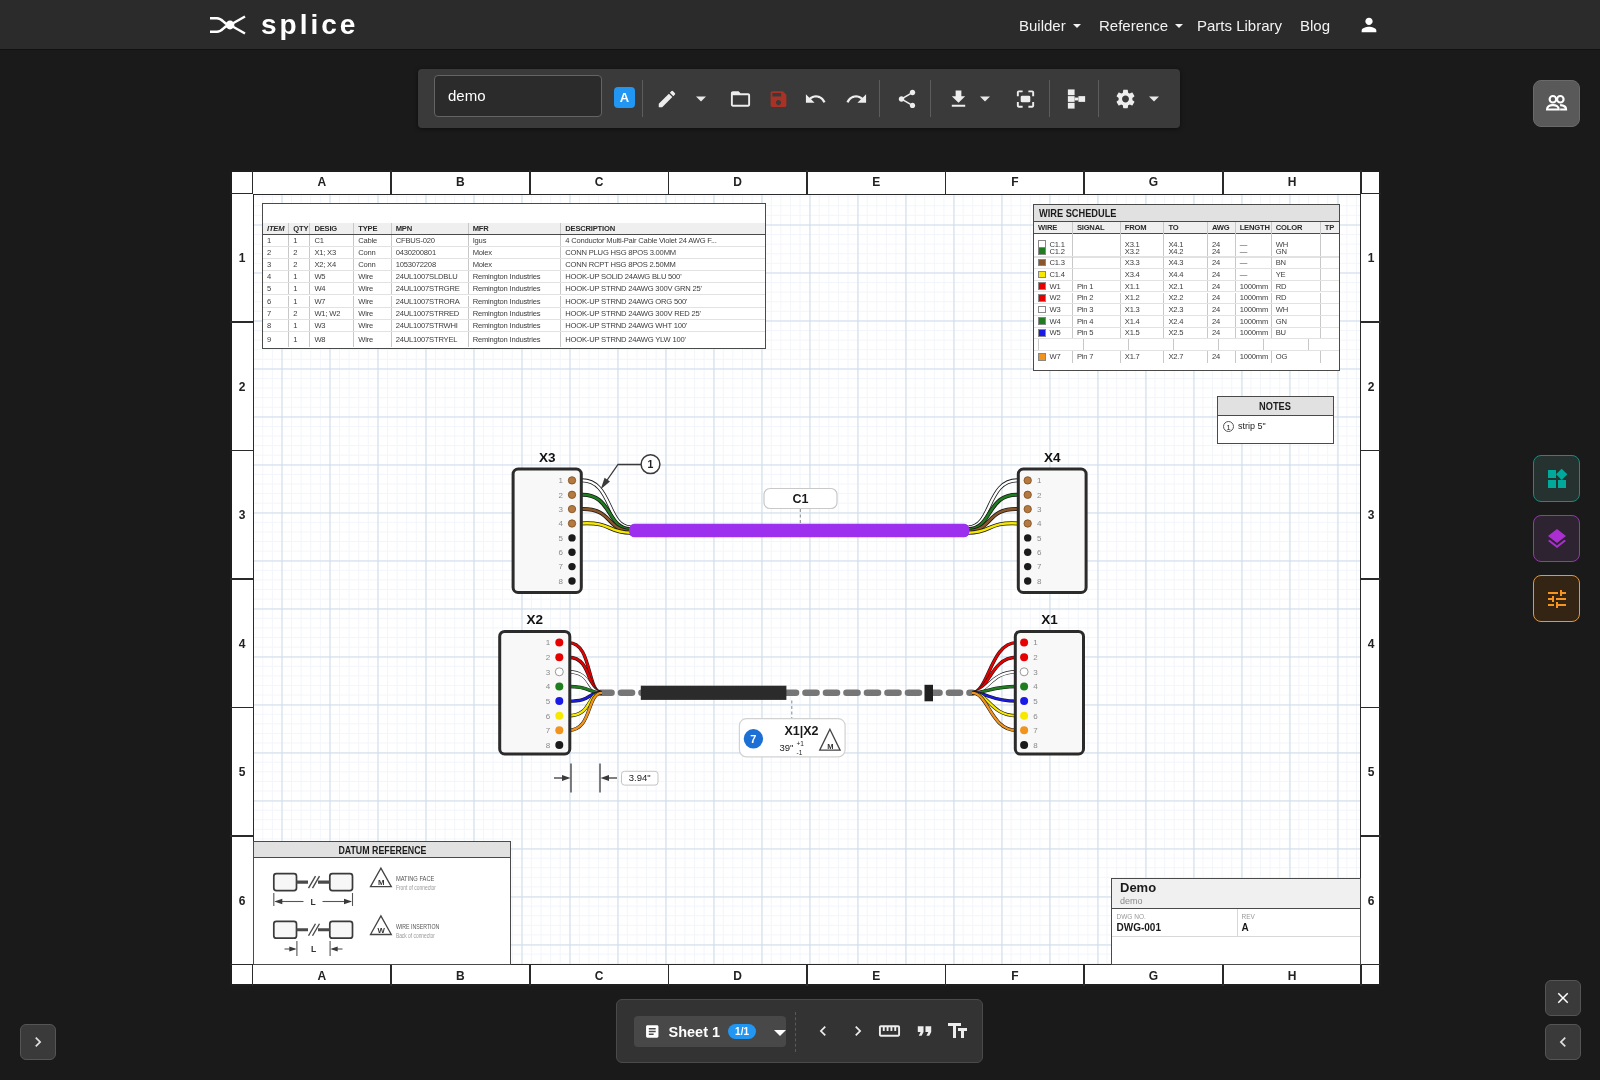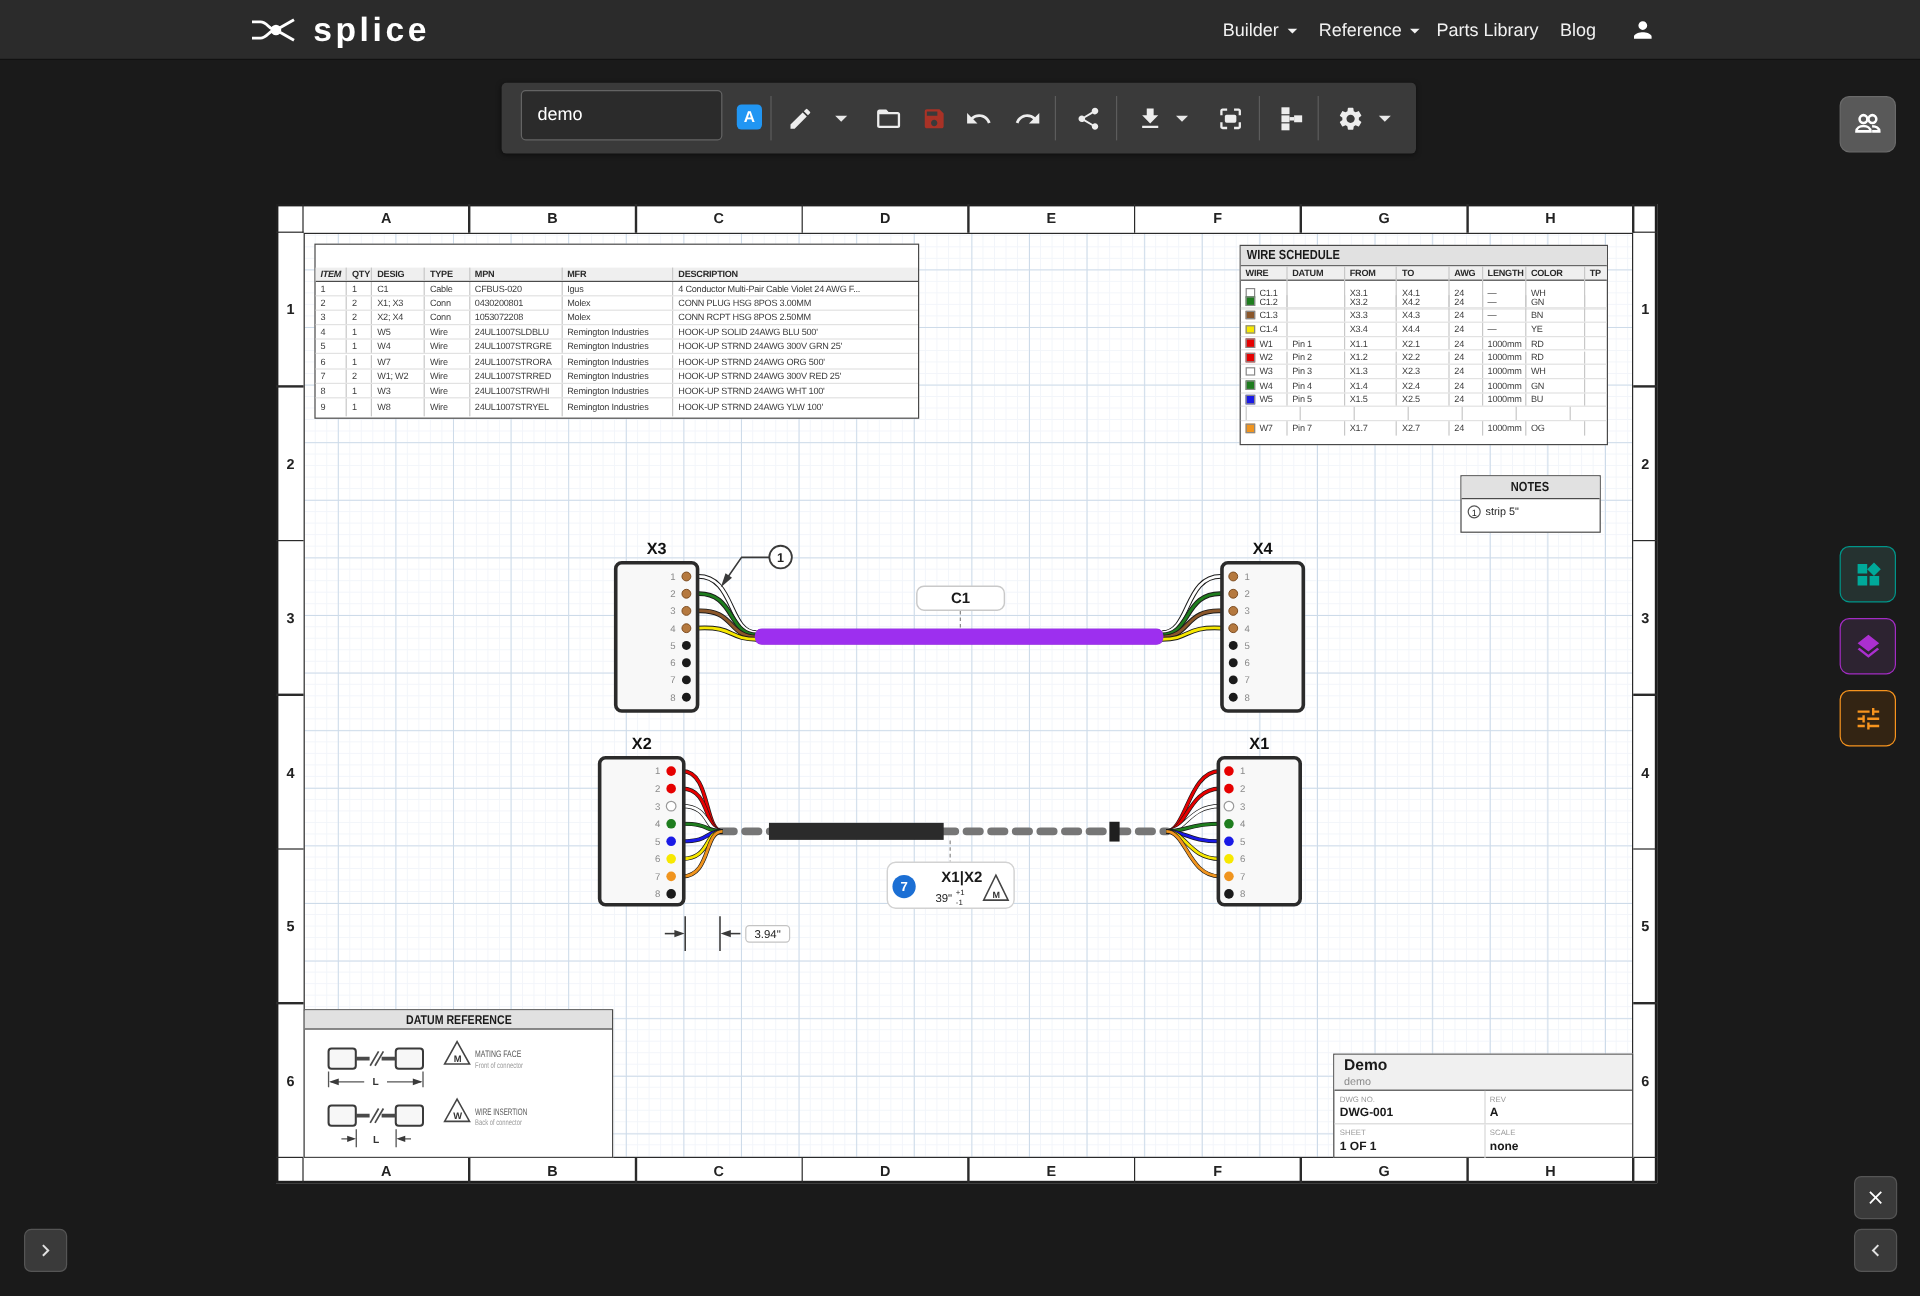--- a/index.html
+++ b/index.html
@@ -288,21 +288,21 @@
         <div class="dcell" style="flex:1;">HOOK-UP STRND 24AWG YLW 100'</div>
       </div>
   </div>
 
   <div class="dtable" style="left:1033px;top:203.5px;width:306.6px;height:167.8px;">
     <div class="dtitle" style="height:17.4px;padding-left:5px;font-size:11px;">
         <span class="squeeze">WIRE SCHEDULE</span>
       </div>
     <div class="drow dhead" style="top:17.4px;height:12.1px;">
       <div class="dcell" style="width:38.9px;">WIRE</div>
-        <div class="dcell" style="width:47.9px;">DATUM</div>
+        <div class="dcell" style="width:47.9px;">SIGNAL</div>
         <div class="dcell" style="width:43.6px;">FROM</div>
         <div class="dcell" style="width:43.6px;">TO</div>
         <div class="dcell" style="width:27.7px;">AWG</div>
         <div class="dcell" style="width:36.1px;">LENGTH</div>
         <div class="dcell" style="width:49px;">COLOR</div>
         <div class="dcell" style="flex:1;">TP</div>
     </div>
     <div class="drow rline" style="top:27px;height:26px;">
         <div class="dcell" style="width:38.9px;"><span style="display:inline-block;width:7.5px;height:7.5px;background:#ffffff;border:1px solid #888;margin-right:4px;"></span>C1.1</div>
         <div class="dcell" style="width:47.9px;"></div>
@@ -434,27 +434,20 @@
   <div class="dtable" style="left:1111px;top:878px;width:250px;height:86.5px;">
     <div class="dtitle" style="height:29.6px;padding-left:8px;align-items:flex-start;flex-direction:column;justify-content:center;background:#f0f0f0;">
       <div style="font-size:13px;color:#1a1a1a;">Demo</div>
       <div style="font-size:9px;color:#8a8a8a;font-weight:normal;margin-top:1px;">demo</div>
     </div>
     <div style="position:absolute;left:0;top:29.6px;width:100%;height:28.6px;border-bottom:1px solid #d8d8d8;">
       <div style="position:absolute;left:4.5px;top:4px;font-size:6.5px;color:#999;">DWG NO.</div>
       <div style="position:absolute;left:4.5px;top:13px;font-size:10px;font-weight:bold;color:#1a1a1a;">DWG-001</div>
       <div style="position:absolute;left:129.5px;top:4px;font-size:6.5px;color:#999;">REV</div>
       <div style="position:absolute;left:129.5px;top:13px;font-size:10px;font-weight:bold;color:#1a1a1a;">A</div>
-      <div style="position:absolute;left:124.5px;top:0;height:100%;border-left:1px solid #d8d8d8;"></div>
-    </div>
-    <div style="position:absolute;left:0;top:58.2px;width:100%;height:28.3px;">
-      <div style="position:absolute;left:4.5px;top:4px;font-size:6.5px;color:#999;">SHEET</div>
-      <div style="position:absolute;left:4.5px;top:13px;font-size:10px;font-weight:bold;color:#1a1a1a;">1 OF 1</div>
-      <div style="position:absolute;left:129.5px;top:4px;font-size:6.5px;color:#999;">SCALE</div>
-      <div style="position:absolute;left:129.5px;top:13px;font-size:10px;font-weight:bold;color:#1a1a1a;">none</div>
       <div style="position:absolute;left:124.5px;top:0;height:100%;border-left:1px solid #d8d8d8;"></div>
     </div>
   </div>
 
   <svg class="abs" style="left:252.5px;top:193.5px;" width="1108.5" height="771" viewBox="252.5 193.5 1108.5 771" font-family="Liberation Sans, sans-serif">
     <rect x="628.5" y="523.7" width="340.5" height="12.6" rx="5.5" fill="#9d2fef" stroke="#8a24d6" stroke-width="0.8"></rect>
     <path d="M 579.5 479.9 C 612 477.9 606 526.8 630 526.8" fill="none" stroke="#1a1a1a" stroke-width="4"></path>
     <path d="M 579.5 479.9 C 612 477.9 606 526.8 630 526.8" fill="none" stroke="#ffffff" stroke-width="2.4"></path>
     <path d="M 579.5 494.3 C 612 492.3 606 528.6 630 528.6" fill="none" stroke="#1a1a1a" stroke-width="4"></path>
     <path d="M 579.5 494.3 C 612 492.3 606 528.6 630 528.6" fill="none" stroke="#1e7d1e" stroke-width="2.4"></path>
@@ -628,20 +621,46 @@
     <polygon points="296.2,948.5 288.8,945.9 288.8,951.1" fill="#3a3a3a"></polygon>
     <line x1="332" y1="948.5" x2="342" y2="948.5" stroke="#555" stroke-width="1.1"></line>
     <polygon points="329.8,948.5 337.2,945.9 337.2,951.1" fill="#3a3a3a"></polygon>
     <text x="313" y="951.8" text-anchor="middle" font-size="8.5" font-weight="bold" fill="#333">L</text>
     <path d="M 380.4 915.4 L 390.8 934 L 370 934 Z" fill="none" stroke="#444" stroke-width="1.3"></path>
     <text x="380.8" y="932.1" text-anchor="middle" font-size="7.8" font-weight="bold" fill="#333">W</text>
     <text x="395.4" y="928.3" font-size="7.8" fill="#555" textLength="43.5" lengthAdjust="spacingAndGlyphs">WIRE INSERTION</text>
     <text x="395.4" y="937.3" font-size="6.8" fill="#999" textLength="39" lengthAdjust="spacingAndGlyphs">Back of connector</text>
   </svg>
 
+  <div id="bottombar">
+    <div id="sheetbtn">
+      <svg style="margin-left:10px;" width="17" height="17" viewBox="0 0 24 24" fill="#fff">
+          <path d="M19 3H5c-1.1 0-2 .9-2 2v14c0 1.1.9 2 2 2h14c1.1 0 2-.9 2-2V5c0-1.1-.9-2-2-2zm-5 14H7v-2h7v2zm3-4H7v-2h10v2zm0-4H7V7h10v2z"></path>
+        </svg>
+      <span style="color:#fff;font-weight:bold;font-size:14.5px;margin-left:8px;white-space:nowrap;">Sheet 1</span>
+      <span class="badge">1/1</span>
+      <span class="caret" style="border-top-color:#fff;margin-left:18px;border-left-width:6px;border-right-width:6px;border-top-width:6px;"></span>
+    </div>
+    <div style="position:absolute;left:178px;top:12px;height:40px;border-left:1px dashed #5a5a5a;"></div>
+    <svg class="tbicon" style="left:196px;" width="20" height="20" viewBox="0 0 24 24" fill="#ededed">
+        <path d="M15.41 7.41L14 6l-6 6 6 6 1.41-1.41L10.83 12z"></path>
+      </svg>
+    <svg class="tbicon" style="left:231px;" width="20" height="20" viewBox="0 0 24 24" fill="#ededed">
+        <path d="M10 6L8.59 7.41 13.17 12l-4.58 4.59L10 18l6-6z"></path>
+      </svg>
+    <svg class="tbicon" style="left:261px;" width="23" height="23" viewBox="0 0 24 24" fill="#ededed">
+        <path d="M21 6H3c-1.1 0-2 .9-2 2v8c0 1.1.9 2 2 2h18c1.1 0 2-.9 2-2V8c0-1.1-.9-2-2-2zm0 10H3V8h2v4h2V8h2v4h2V8h2v4h2V8h2v4h2V8h2v8z"></path>
+      </svg>
+    <svg class="tbicon" style="left:296px;" width="23" height="23" viewBox="0 0 24 24" fill="#ededed">
+        <path d="M6 17h3l2-4V7H5v6h3zm8 0h3l2-4V7h-6v6h3z"></path>
+      </svg>
+    <svg class="tbicon" style="left:329px;" width="24" height="24" viewBox="0 0 24 24" fill="#ededed">
+        <path d="M2 4v3h5v12h3V7h5V4H2zm19 5h-9v3h3v7h3v-7h3V9z"></path>
+      </svg>
+  </div>
 
   <div class="sidebtn" style="top:80px;background:#595959;border:1px solid #6a6a6a;">
     <svg width="27" height="27" viewBox="0 0 24 24" fill="none" stroke="#fff" stroke-width="1.9">
         <circle cx="8.8" cy="8.2" r="2.9"></circle>
         <circle cx="15.4" cy="8.2" r="2.9"></circle>
         <path d="M3.6,17.3 c0-2.5 2.4-3.9 5.2-3.9 s5.2,1.4 5.2,3.9 z"></path>
         <path d="M15.2,13.5 c2.9,0.1 5.3,1.5 5.3,3.8 h-5.3"></path>
       </svg>
   </div>
   <div class="sidebtn" style="top:455px;background:#253230;border:1.5px solid #00968a;">

